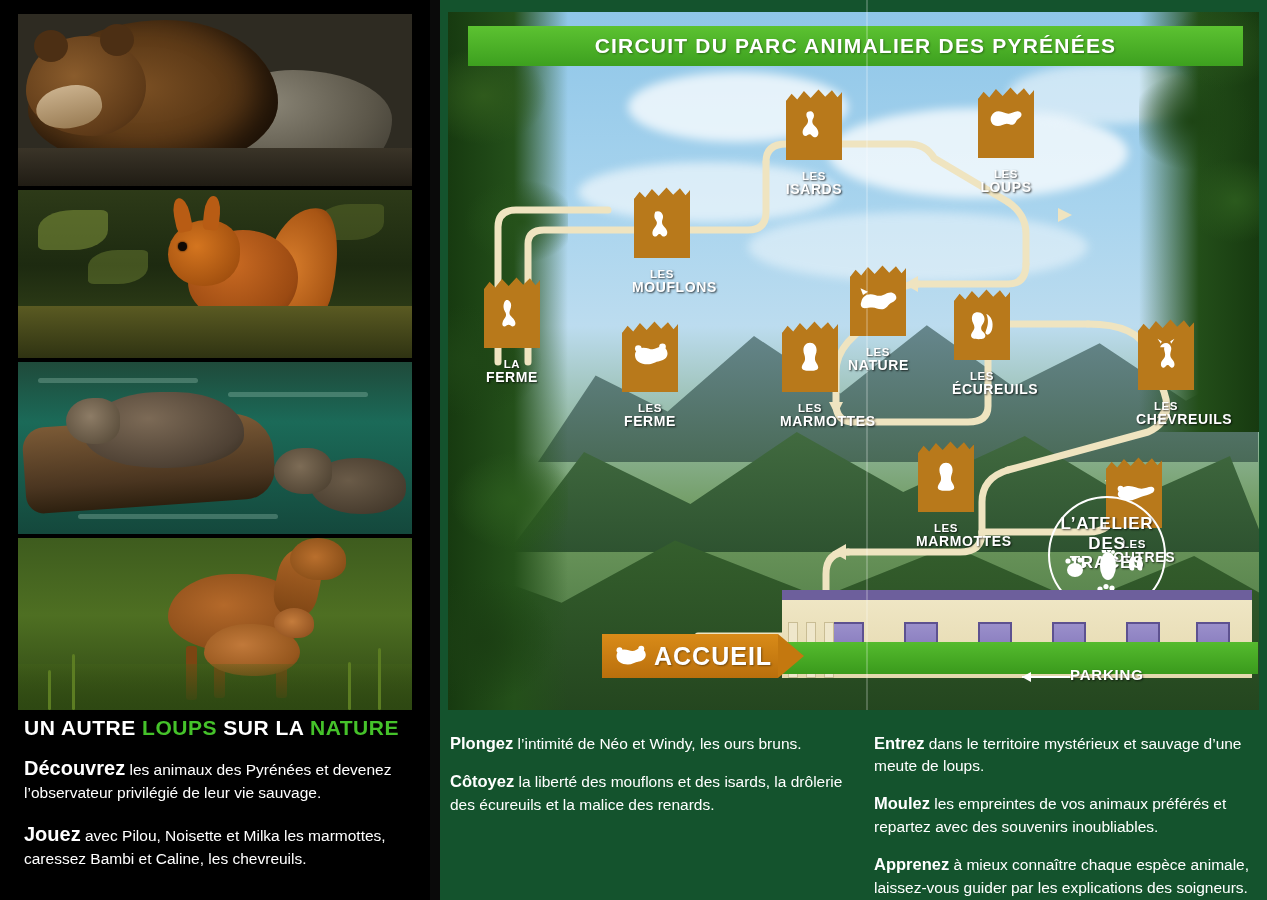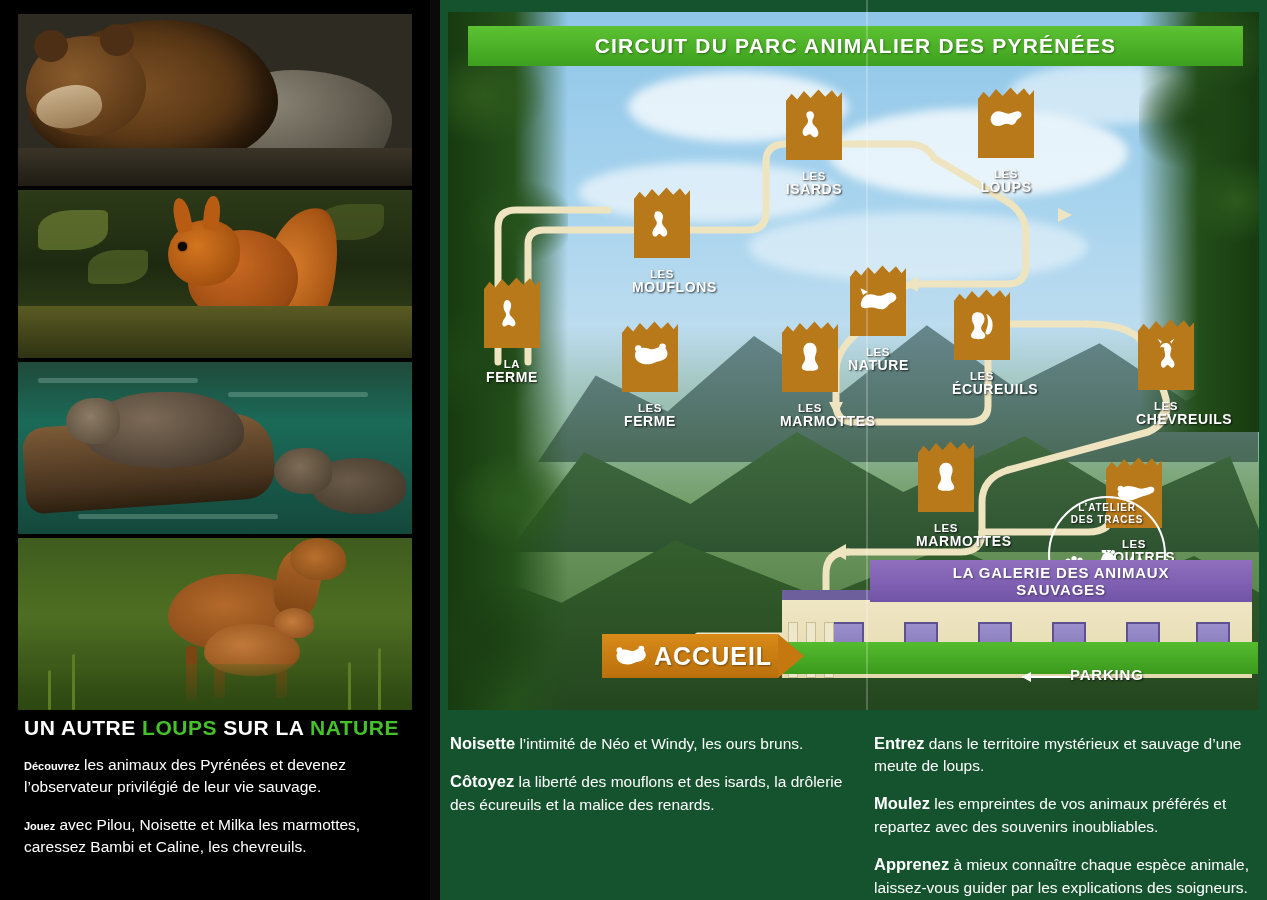--- a/index.html
+++ b/index.html
@@ -196,21 +196,21 @@
     color: #ffffff;
     white-space: nowrap;
   }
   #left-headline .accent { color:#45c22a; }
   .left-para {
     color:#ffffff;
     font-size:15.5px;
     line-height:1.42;
     margin-top:14px;
   }
-  .left-para b { font-weight:700; font-size:11px; }
+  .left-para b { font-weight:700; font-size:20px; }
 
   
   #right-panel {
     position:absolute;
     left: 440px; top: 0;
     width: 827px; height: 900px;
     background:#14532d;
   }
   #map {
     position:absolute; left:8px; top:12px;
@@ -303,22 +303,22 @@
   
   #atelier {
     position:absolute; left:600px; top:484px;
     width:118px; height:118px;
     border-radius:50%;
     border:2px solid #ffffff;
     color:#fff;
     text-align:center;
   }
   #atelier .atl-title {
-    margin-top:4px;
-    font-size:10px; font-weight:700; letter-spacing:.8px; line-height:1.15;
+    margin-top:16px;
+    font-size:17px; font-weight:700; letter-spacing:.8px; line-height:1.15;
     text-shadow:1px 1px 2px rgba(0,0,0,.7);
   }
 
   
   #galerie {
     position:absolute; left:782px; top:560px; width:470px; height:118px;
   }
   #galerie-banner {
     position:absolute; left:88px; top:0; width:382px; height:42px;
     background: linear-gradient(180deg,#8f6fbe,#7254a8);
@@ -699,24 +699,20 @@
         <div class="g-window" style="left:48px;"></div>
         <div class="g-window" style="left:122px;"></div>
         <div class="g-window" style="left:196px;"></div>
         <div class="g-window" style="left:270px;"></div>
         <div class="g-window" style="left:344px;"></div>
         <div class="g-window" style="left:414px;"></div>
         <div class="g-col" style="left:6px;"></div>
         <div class="g-col" style="left:24px;"></div>
         <div class="g-col" style="left:42px;"></div>
       </div>
-      <div id="galerie-banner">
-        <span>LA GALERIE DES ANIMAUX</span><br>
-        <span>SAUVAGES</span>
-      </div>
     </div>
 
     <div id="green-strip" style="left:170px;top:642px;width:648px;"></div>
 
     <div id="accueil" style="left:162px;top:634px;">
       <div id="accueil-body"></div>
       <div id="accueil-tip"></div>
       <svg width="36" height="28" style="position:absolute;left:10px;top:9px;" viewBox="0 0 48 34">
         <path fill="#fff" d="M6 16c0-5 4-9 10-9 5 0 8 2 11 2 4 0 6-3 10-3 5 0 8 4 8 8 0 5-4 8-9 9-6 1-9 4-15 4-8 0-15-4-15-11z"></path>
         <circle cx="10" cy="8" r="4" fill="#fff"></circle>
@@ -725,21 +721,21 @@
       <div id="accueil-label">ACCUEIL</div>
     </div>
 
     <div id="parking-arrow" style="left:582px;top:676px;"></div>
     <div id="parking-label" style="left:630px;top:666px;">PARKING</div>
 
     <div id="fold" style="left:426px;"></div>
   </div>
 
   <div id="col-mid">
-    <p class="para"><b>Noisette</b><span> l’intimité de Néo et Windy, les ours bruns.</span></p>
+    <p class="para"><b>Plongez</b><span> l’intimité de Néo et Windy, les ours bruns.</span></p>
     <p class="para"><b>Côtoyez</b><span> la liberté des mouflons et des isards, la drôlerie des écureuils et la malice des renards.</span></p>
   </div>
 
   <div id="col-right">
     <p class="para"><b>Entrez</b><span> dans le territoire mystérieux et sauvage d’une meute de loups.</span></p>
     <p class="para"><b>Moulez</b><span> les empreintes de vos animaux préférés et repartez avec des souvenirs inoubliables.</span></p>
     <p class="para"><b>Apprenez</b><span> à mieux connaître chaque espèce animale, laissez-vous guider par les explications des soigneurs.</span></p>
   </div>
 
 </div>

